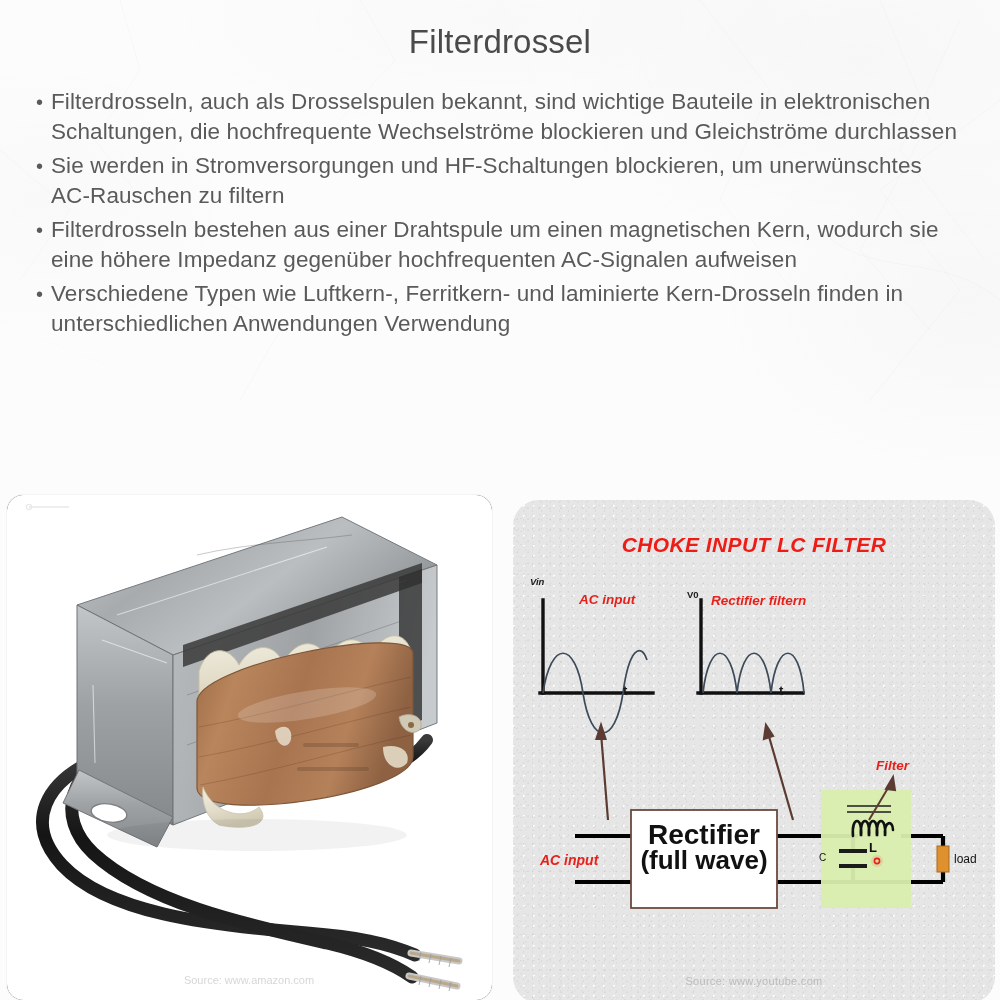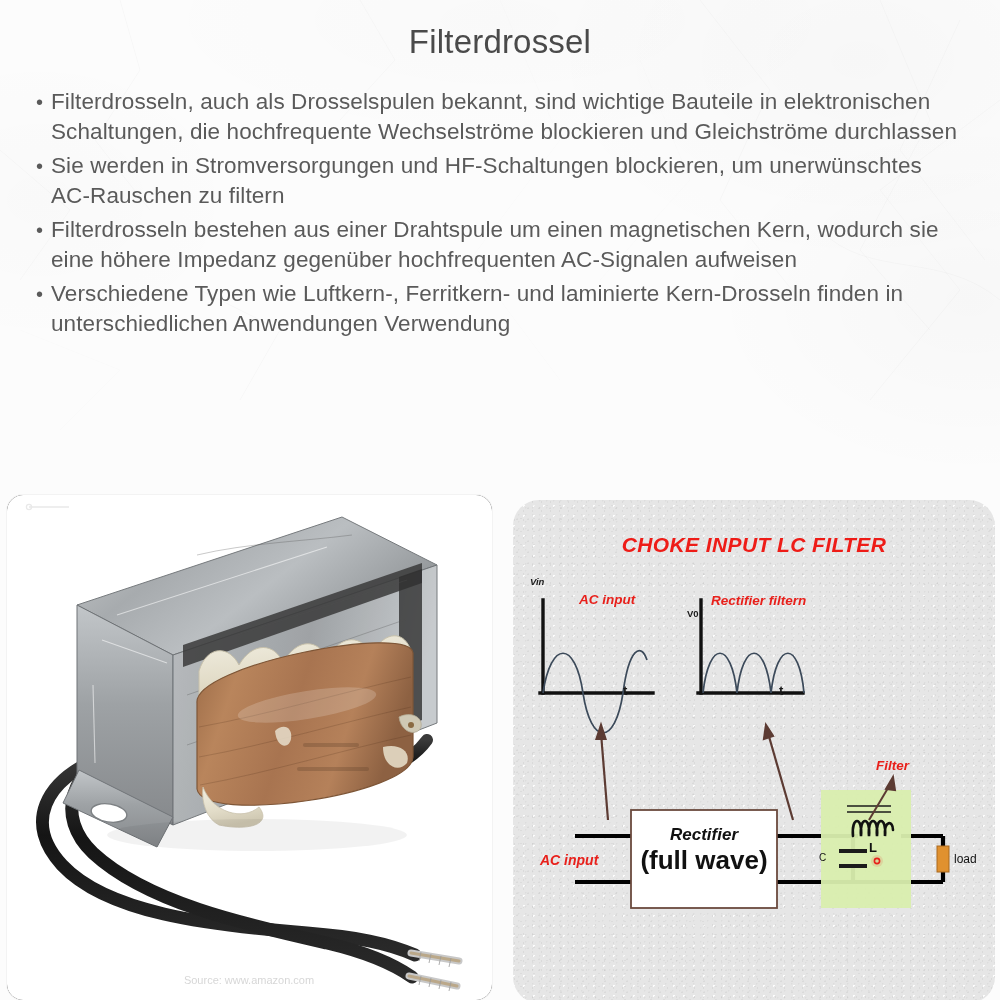--- a/index.html
+++ b/index.html
@@ -416,32 +416,33 @@
         <g stroke="#5c3b33" stroke-width="2" fill="#5c3b33">
           <line x1="378" y1="283" x2="356" y2="320"></line>
           <polygon points="380,277 373,289 382,290"></polygon>
         </g>
       </svg>
 
       <div class="dg-axis" style="left:17px;  top:76px;font-style:italic;">Vin</div>
       <div class="dg-axis" style="left:110px; top:183px;  font-size:13px;">t</div>
       <div class="dg-lbl" style="left:66px;  top:92px;">AC input</div>
 
-      <div class="dg-axis" style="left:174px; top:89px;margin-top:19px;">V0</div>
+      <div class="dg-axis" style="left:174px; top:89px;">V0</div>
       <div class="dg-axis" style="left:266px; top:183px; font-size:13px;">t</div>
       <div class="dg-lbl" style="left:198px; top:93px;">Rectifier filtern</div>
 
       <div class="dg-lbl" style="left:27px; top:352px; font-size:14px;">AC input</div>
 
       <div style="position:absolute; left:118px; top:322px; width:146px; text-align:center;">
-        <div style="font-weight:bold;font-size:17px;color:#111;line-height:25px;font-style:italic;">Rectifier</div>
+        <div style="font-weight:bold;font-size:28px;color:#111;line-height:25px;">Rectifier</div>
         <div style="font-weight:bold;font-size:26px;color:#111;line-height:27px;">(full wave)</div>
       </div>
 
       <div class="dg-lbl" style="left:363px; top:258px;">Filter</div>
       <div class="dg-plain" style="left:306px; top:352px; font-size:10px;">C</div>
       <div class="dg-plain" style="left:356px; top:340px; font-weight:bold; font-size:13px;">L</div>
       <div class="dg-plain" style="left:441px; top:352px; font-size:12px;text-align:center;">load</div>
 
+      <div class="watermark wm-diagram">Source: www.youtube.com</div>
     </div>
 
   </div>
 </div>
 
 </body></html>

